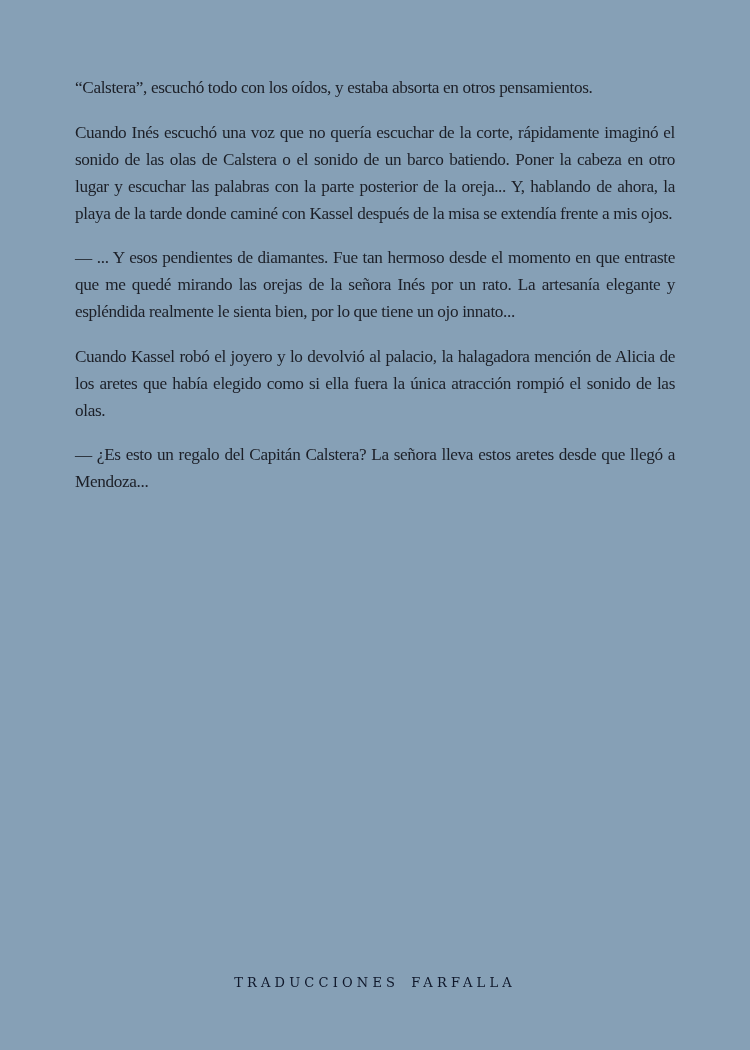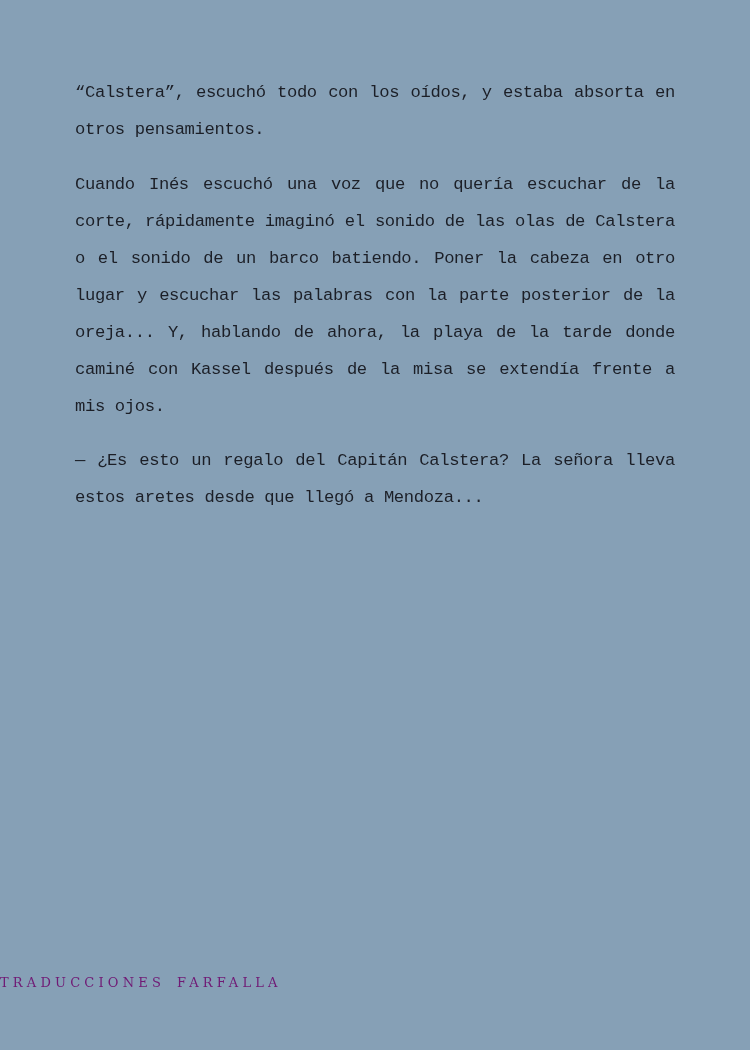--- a/index.html
+++ b/index.html
@@ -9,43 +9,46 @@
     position: relative;
     overflow: hidden;
   }
   .page {
     position: absolute;
     left: 75px; top: 74px;
     width: 600px;
   }
   .para {
     margin: 0 0 17.5px 0;
-    font-family: Liberation Mono, monospace;
+    font-family: Liberation Serif, serif;
     font-size: 17.2px;
-    line-height: 37px;
+    line-height: 27px;
     color: #1c1f27;
     text-align: justify;
     letter-spacing: -0.35px;
     word-spacing: 0px;
   }
   .footer {
     position: absolute;
     left: 0; right: 0;
     top: 975px;
+    text-align: center;
     font-family: "DejaVu Serif", serif;
     font-size: 13px;
     letter-spacing: 4.2px;
-    color: #701a75;
+    color: #0f172a;
   }
   .footer .word + .word { margin-left: 12px; }
 </style>
 </head>
 <body>
 
 <main class="page">
   <p class="para">“Calstera”, escuchó todo con los oídos, y estaba absorta en otros pensamientos.</p>
   <p class="para">Cuando Inés escuchó una voz que no quería escuchar de la corte, rápidamente imaginó el sonido de las olas de Calstera o el sonido de un barco batiendo. Poner la cabeza en otro lugar y escuchar las palabras con la parte posterior de la oreja... Y, hablando de ahora, la playa de la tarde donde caminé con Kassel después de la misa se extendía frente a mis ojos.</p>
+  <p class="para">— ... Y esos pendientes de diamantes. Fue tan hermoso desde el momento en que entraste que me quedé mirando las orejas de la señora Inés por un rato. La artesanía elegante y espléndida realmente le sienta bien, por lo que tiene un ojo innato...</p>
+  <p class="para">Cuando Kassel robó el joyero y lo devolvió al palacio, la halagadora mención de Alicia de los aretes que había elegido como si ella fuera la única atracción rompió el sonido de las olas.</p>
   <p class="para">— ¿Es esto un regalo del Capitán Calstera? La señora lleva estos aretes desde que llegó a Mendoza...</p>
 </main>
 
 <footer class="footer">
   <span class="word">TRADUCCIONES</span><span class="word">FARFALLA</span>
 </footer>
 
 </body></html>

